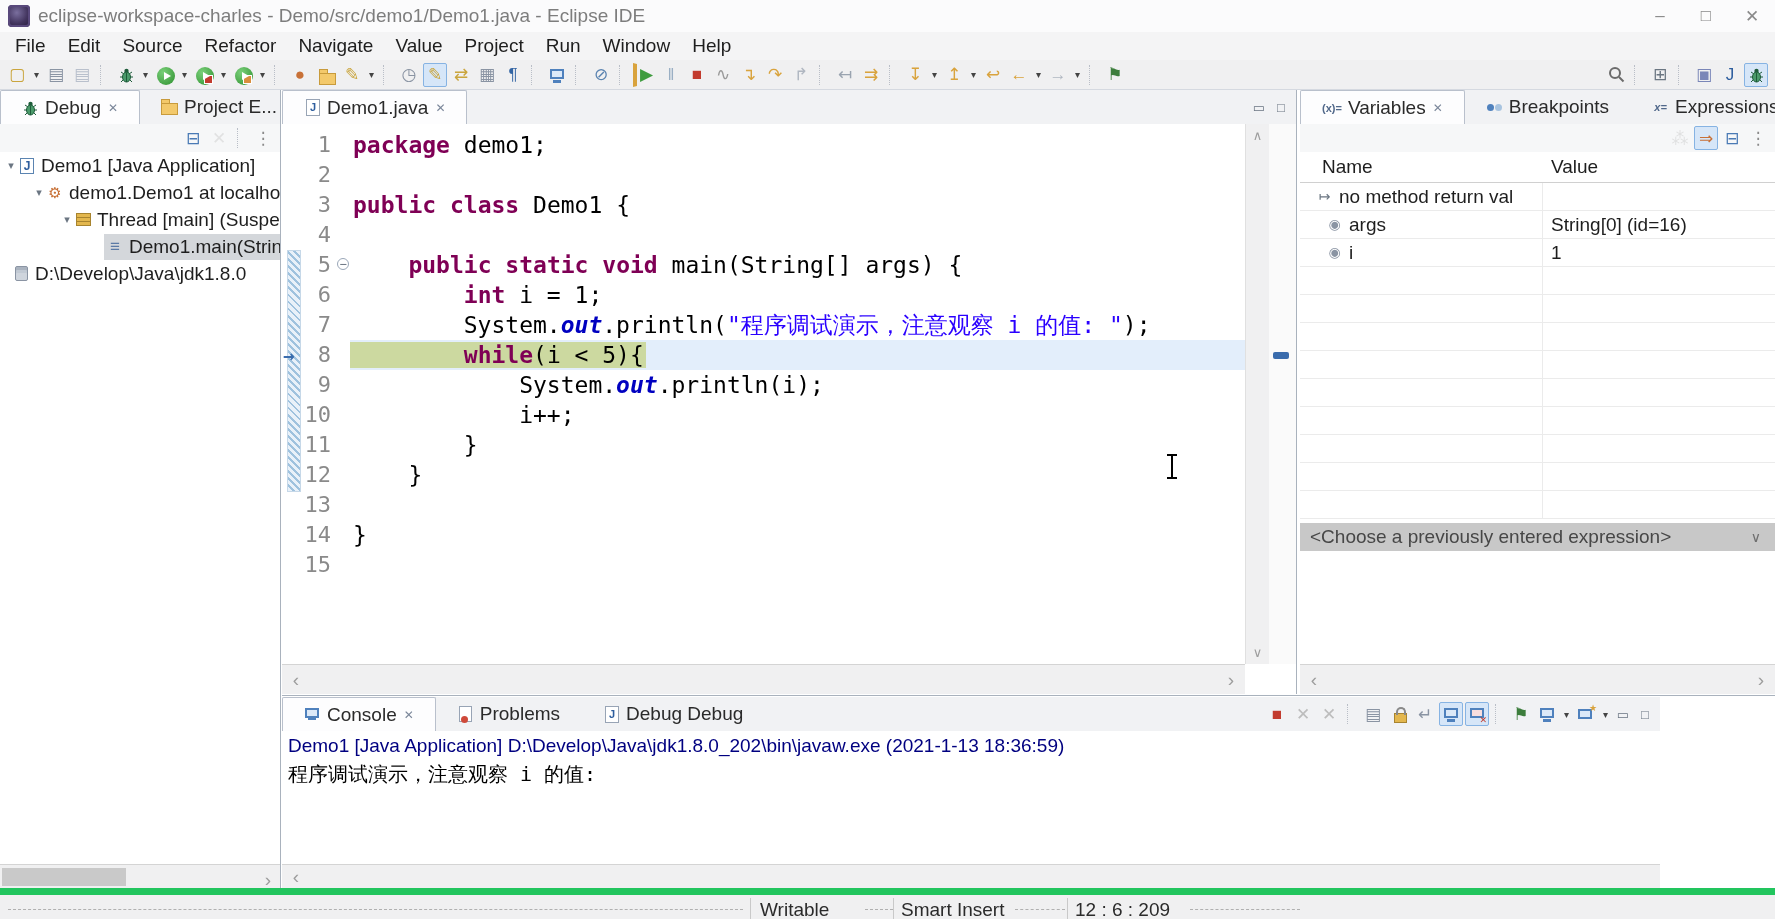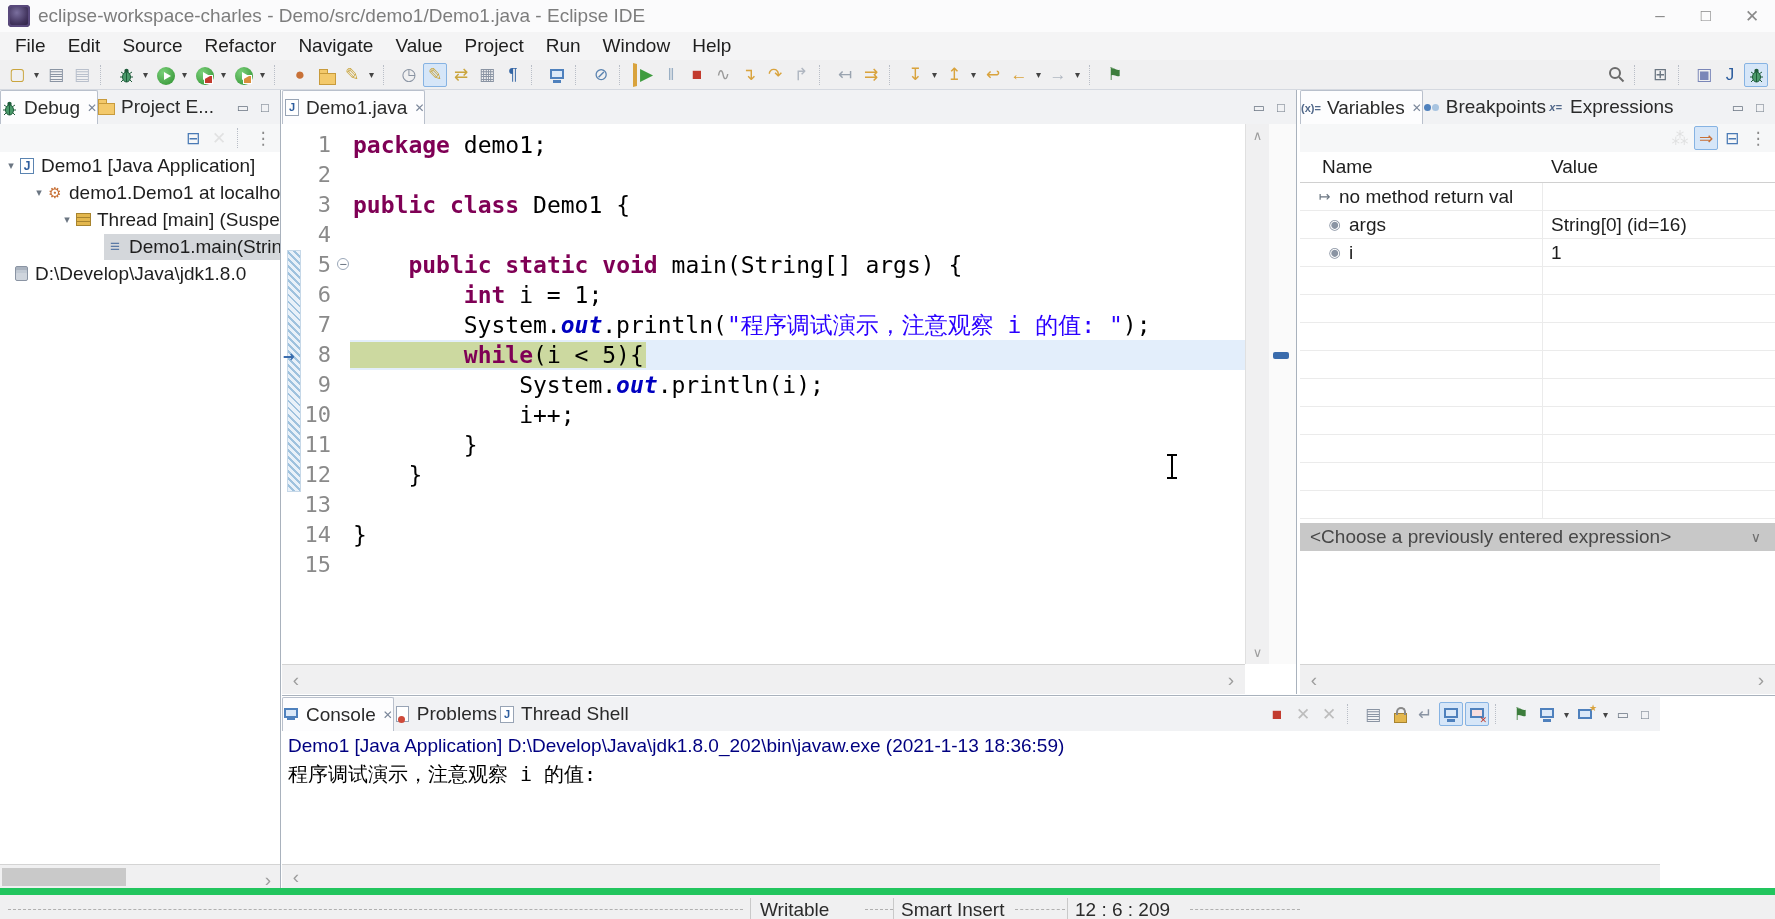--- a/index.html
+++ b/index.html
@@ -41,21 +41,21 @@
   .sh-monitor-err::before{content:"";position:absolute;left:4px;top:5px;width:14px;height:10px;background:#f8dede;border:2px solid #4f81bd;box-sizing:border-box;}
   .sh-monitor-err::after{content:"✕";position:absolute;right:1px;bottom:0;font-size:9px;color:#c23b2e;font-weight:bold;}
   .sh-monitor-new::before{content:"";position:absolute;left:3px;top:6px;width:14px;height:10px;background:#dce9f8;border:2px solid #4f81bd;box-sizing:border-box;}
   .sh-monitor-new::after{content:"★";position:absolute;right:0;top:0;font-size:9px;color:#d9a33d;}
   .sh-lock::before{content:"";position:absolute;left:6px;top:10px;width:11px;height:8px;background:#e3b74e;border:1px solid #a8842f;}
   .sh-lock::after{content:"";position:absolute;left:8px;top:4px;width:6px;height:6px;border:2px solid #8a8a8a;border-bottom:none;border-radius:5px 5px 0 0;}
   .sh-bug svg,.sh-search svg{display:block;}
   
   .region{position:absolute;background:#fff;overflow:hidden;}
   .tabbar{position:absolute;left:0;top:0;right:0;height:34px;background:#f1f2f4;display:flex;align-items:stretch;}
-  .tab{display:flex;align-items:center;padding:0 0;font-size:19px;color:#2a2a2a;white-space:nowrap;border-right:1px solid transparent;}
+  .tab{display:flex;align-items:center;padding:0 21px;font-size:19px;color:#2a2a2a;white-space:nowrap;border-right:1px solid transparent;}
   .tab.active{background:#fdfdfe;border:1px solid #b9c0cc;border-bottom:none;border-radius:2px 2px 0 0;}
   .tabicon{margin-right:6px;display:inline-flex;align-items:center;justify-content:center;width:17px;height:17px;position:relative;font-size:11px;}
   .tablabel{white-space:nowrap;}
   .tabclose{margin-left:7px;font-size:12px;color:#7a8699;}
   .panelbtns{margin-left:auto;display:flex;align-items:center;padding-right:4px;}
   .pbtn{width:22px;height:22px;display:flex;align-items:center;justify-content:center;color:#6b7682;font-size:13px;}
   
   .ic-console::before{content:"";position:absolute;left:1px;top:2px;width:14px;height:10px;background:#dce9f8;border:2px solid #4f81bd;box-sizing:border-box;}
   .ic-console::after{content:"";position:absolute;left:4px;top:12px;width:8px;height:2px;background:#4f81bd;}
   .ic-problems::before{content:"";position:absolute;left:2px;top:0;width:11px;height:14px;background:#fff;border:1px solid #98a4b5;}
@@ -650,21 +650,21 @@
           <span class="tabicon ic-console"></span>
           <span class="tablabel">Console</span>
           <span class="tabclose">✕</span>
         </div>
         <div class="tab">
           <span class="tabicon ic-problems"></span>
           <span class="tablabel">Problems</span>
         </div>
         <div class="tab">
           <span class="tabicon ic-page-j"></span>
-          <span class="tablabel">Thread Shell</span>
+          <span class="tablabel">Debug Debug</span>
         </div>
         <div class="panelbtns" id="console-tools">
           <span class="ticon">
             <span class="g" style="color: rgb(194, 59, 46);">■</span>
           </span>
           <span class="ticon">
             <span class="g" style="color: rgb(189, 189, 189);">✕</span>
           </span>
           <span class="ticon">
             <span class="g" style="color: rgb(189, 189, 189);">✕</span>

